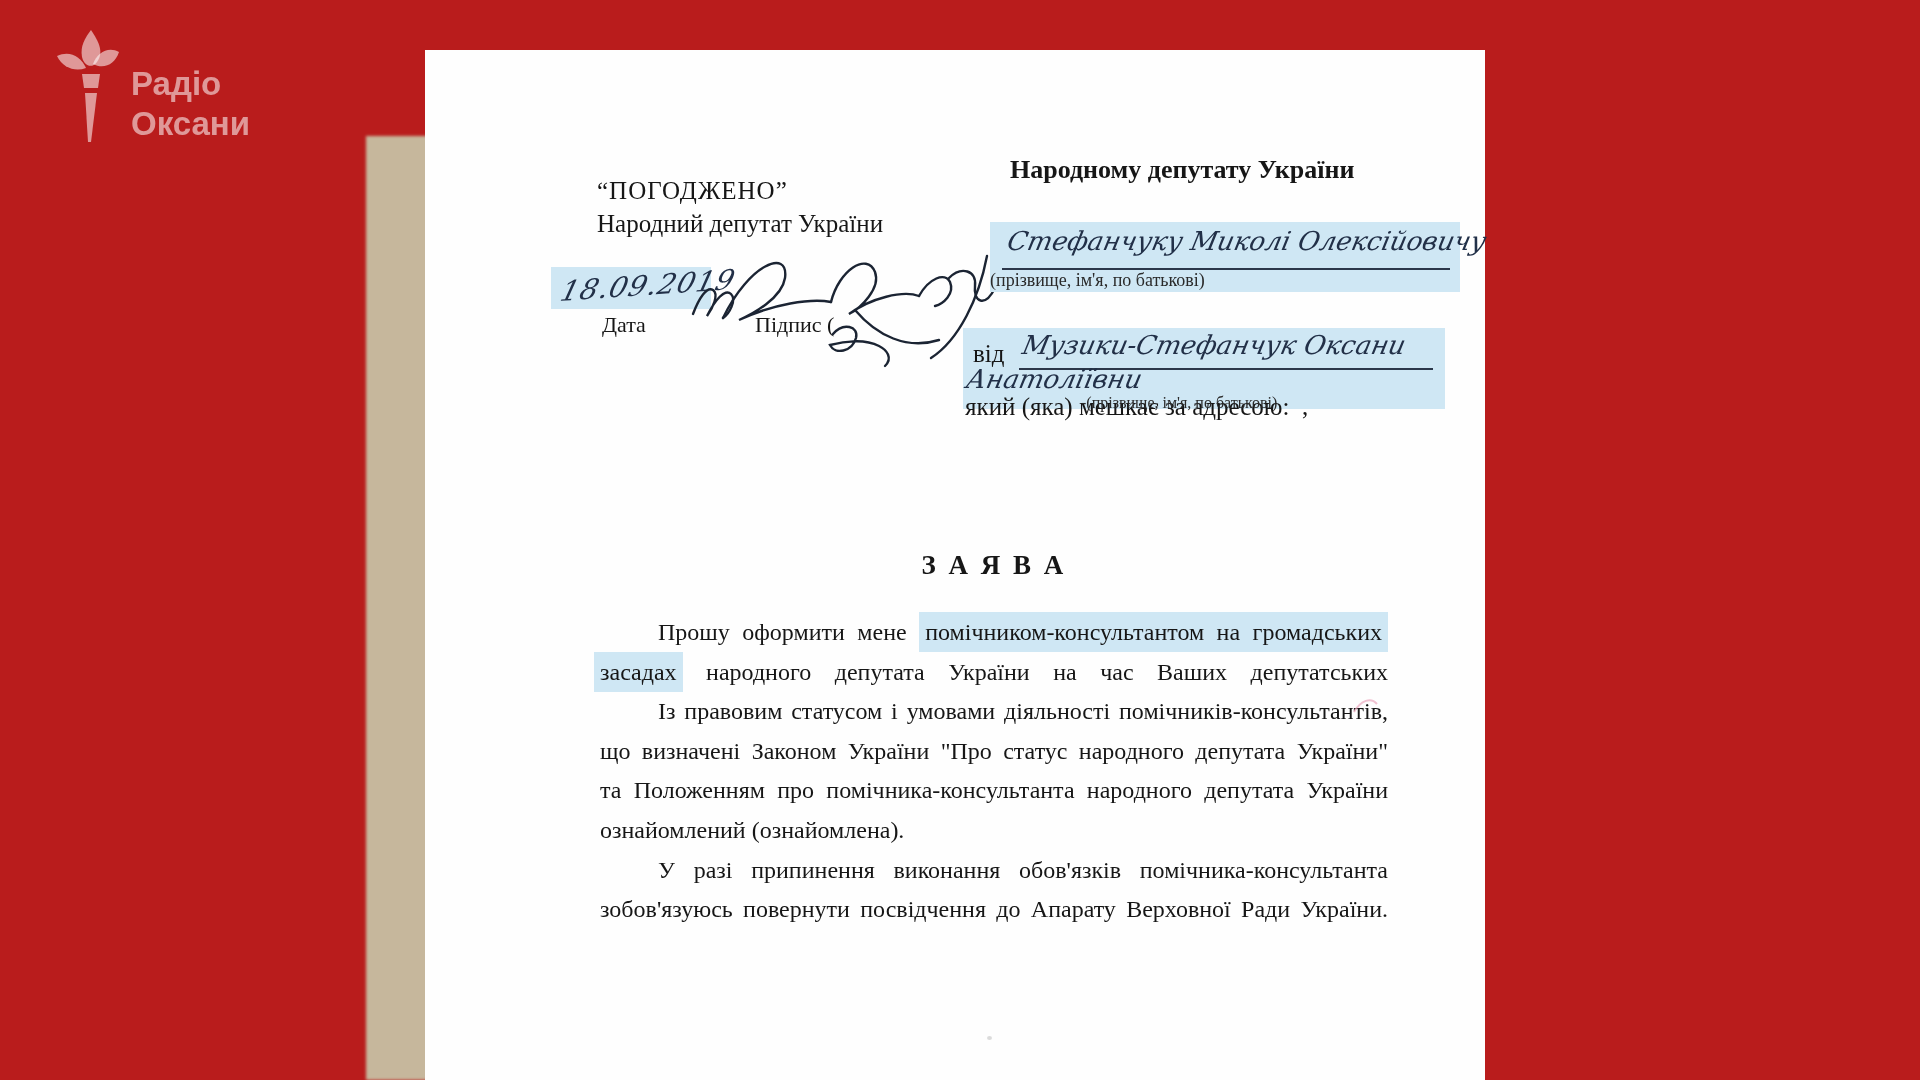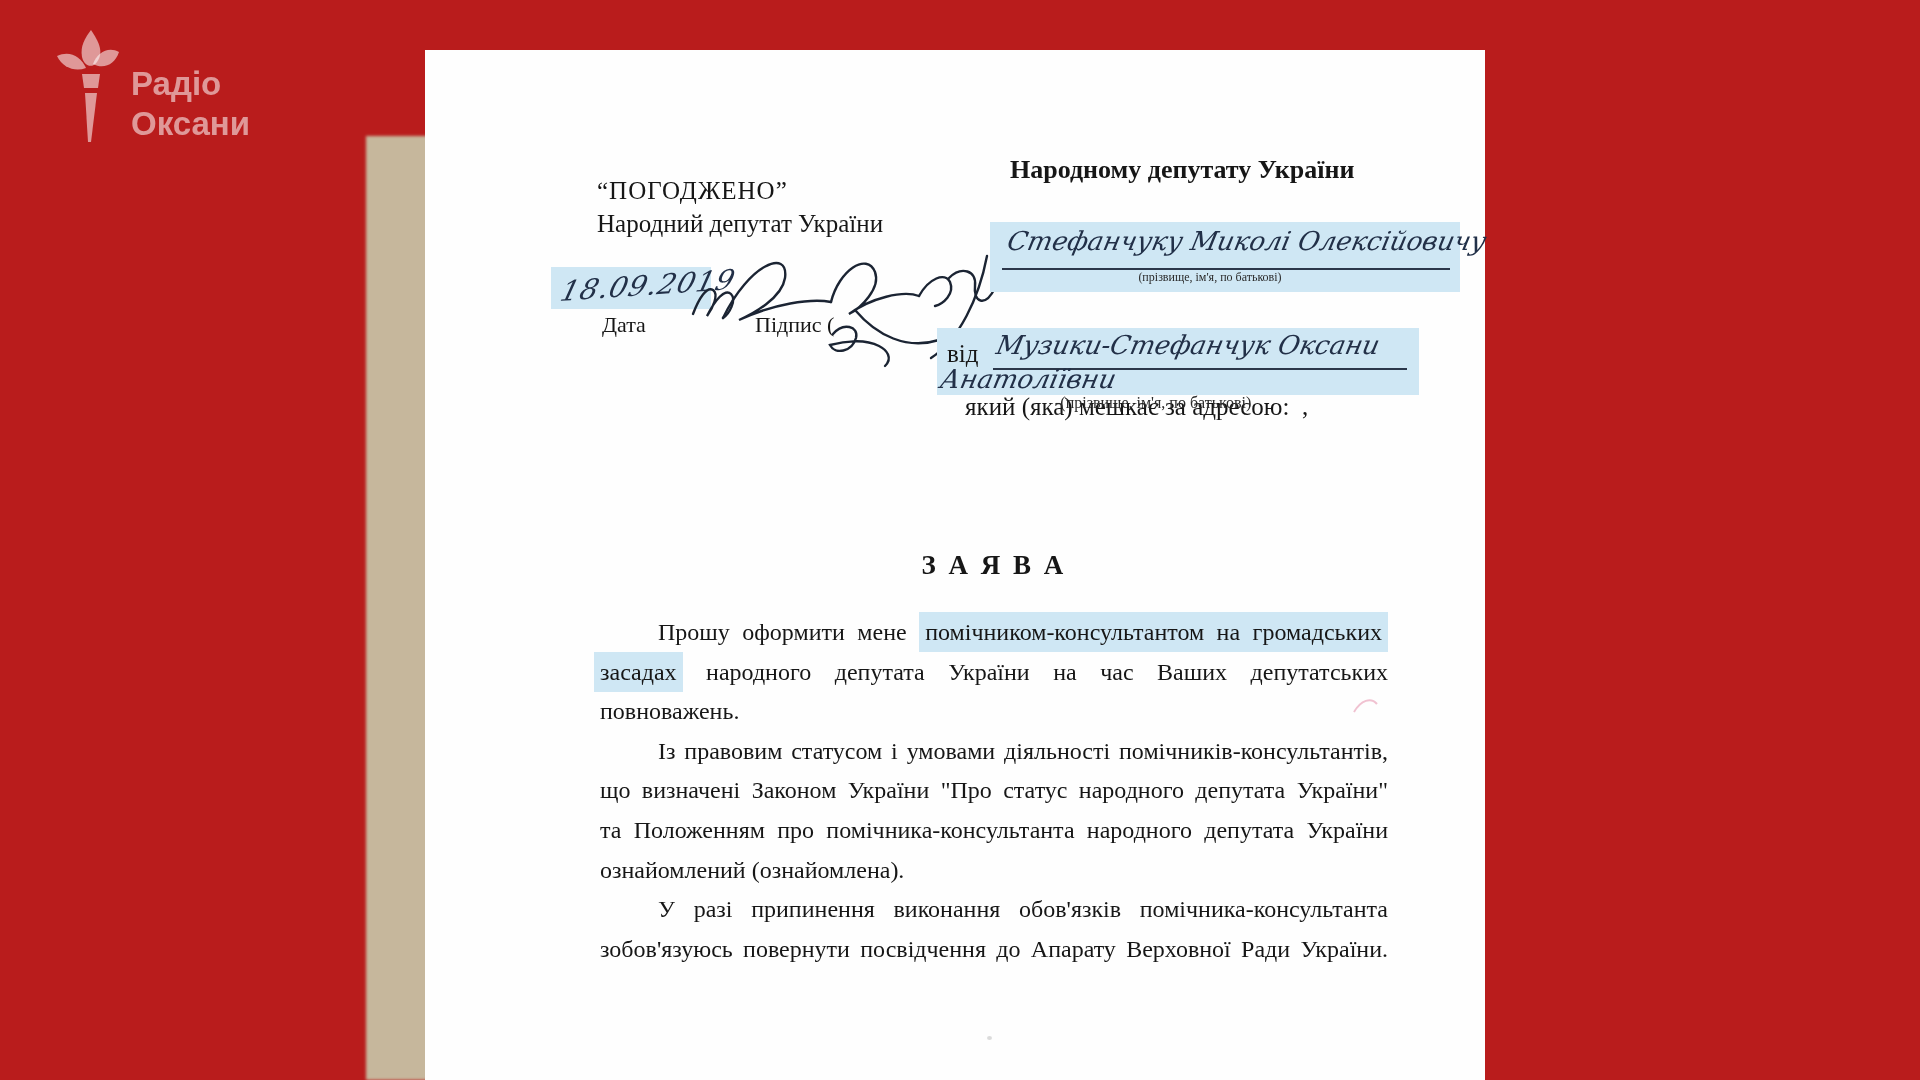--- a/index.html
+++ b/index.html
@@ -29,22 +29,22 @@
   .date-hl{left:126px;top:217px;width:160px;height:42px;}
   .date-value{position:absolute;left:12px;top:2px;font-size:28px;letter-spacing:1px;transform:skewX(-18deg) rotate(-4deg);white-space:nowrap;}
   .date-label{position:absolute;left:177px;top:262px;font-size:22px;}
   .sign-label{position:absolute;left:330px;top:262px;font-size:22px;}
   .sig-svg{position:absolute;left:262px;top:192px;}
 
   .addr-header{position:absolute;left:585px;top:105px;font-size:26px;font-weight:bold;}
   .field1{left:565px;top:172px;width:470px;height:70px;}
   .field1 .hand{position:absolute;left:18px;top:4px;font-size:26px;white-space:nowrap;}
   .field1 .rule{position:absolute;left:12px;top:46px;width:448px;border-bottom:2px solid #2b374a;}
-  .field1 .caption{position:absolute;left:0;top:48px;width:440px;text-align:center;font-size:12px;color:#2a2a2a;}
-  .field2{left:512px;top:278px;width:482px;height:67px;}
+  .field1 .caption{position:absolute;left:0;top:48px;width:440px;font-size:18px;color:#2a2a2a;}
+  .field2{left:538px;top:278px;width:482px;height:81px;}
   .field2 .from{position:absolute;left:10px;top:12px;font-size:25px;}
   .field2 .hand1{position:absolute;left:60px;top:2px;font-size:26px;white-space:nowrap;}
   .field2 .rule{position:absolute;left:56px;top:40px;width:414px;border-bottom:2px solid #2b374a;}
   .field2 .caption{position:absolute;left:118px;top:42px;font-size:16px;color:#2a2a2a;z-index:1;margin-top:24px;}
   .field2 .hand2{position:absolute;left:4px;top:36px;font-size:26px;white-space:nowrap;z-index:2;}
   .addr-line{position:absolute;left:540px;top:343px;font-size:25px;}
 
   .doc-title{position:absolute;left:175px;top:500px;width:788px;text-align:center;font-size:27px;font-weight:bold;letter-spacing:3px;}
 
   .body-text{position:absolute;left:175px;top:563px;width:788px;font-size:24px;}
@@ -121,21 +121,20 @@
       <span class="script hand2">Анатоліївни</span>
     </div>
 
     <div class="addr-line">який (яка) мешкає за адресою:&nbsp;&nbsp;,</div>
 
     <div class="doc-title">З А Я В А</div>
 
     <div class="body-text">
       <div class="line jl indent"><span>Прошу оформити мене </span><span class="hl">помічником-консультантом на громадських</span></div>
       <div class="line jl"><span class="hl hl-start">засадах</span><span> народного депутата України на час Ваших депутатських</span></div>
-      <div class="line">повноважень.</div>
       <div class="line jl indent">Із правовим статусом і умовами діяльності помічників-консультантів,</div>
       <div class="line jl">що визначені Законом України "Про статус народного депутата України"</div>
       <div class="line jl">та Положенням про помічника-консультанта народного депутата України</div>
       <div class="line">ознайомлений (ознайомлена).</div>
       <div class="line jl indent">У разі припинення виконання обов'язків помічника-консультанта</div>
       <div class="line jl">зобов'язуюсь повернути посвідчення до Апарату Верховної Ради України.</div>
     </div>
 
     <span class="pink-mark">
       <svg width="26" height="20" viewBox="0 0 26 20" fill="none" stroke="#eba9be" stroke-width="2" opacity="0.7">

